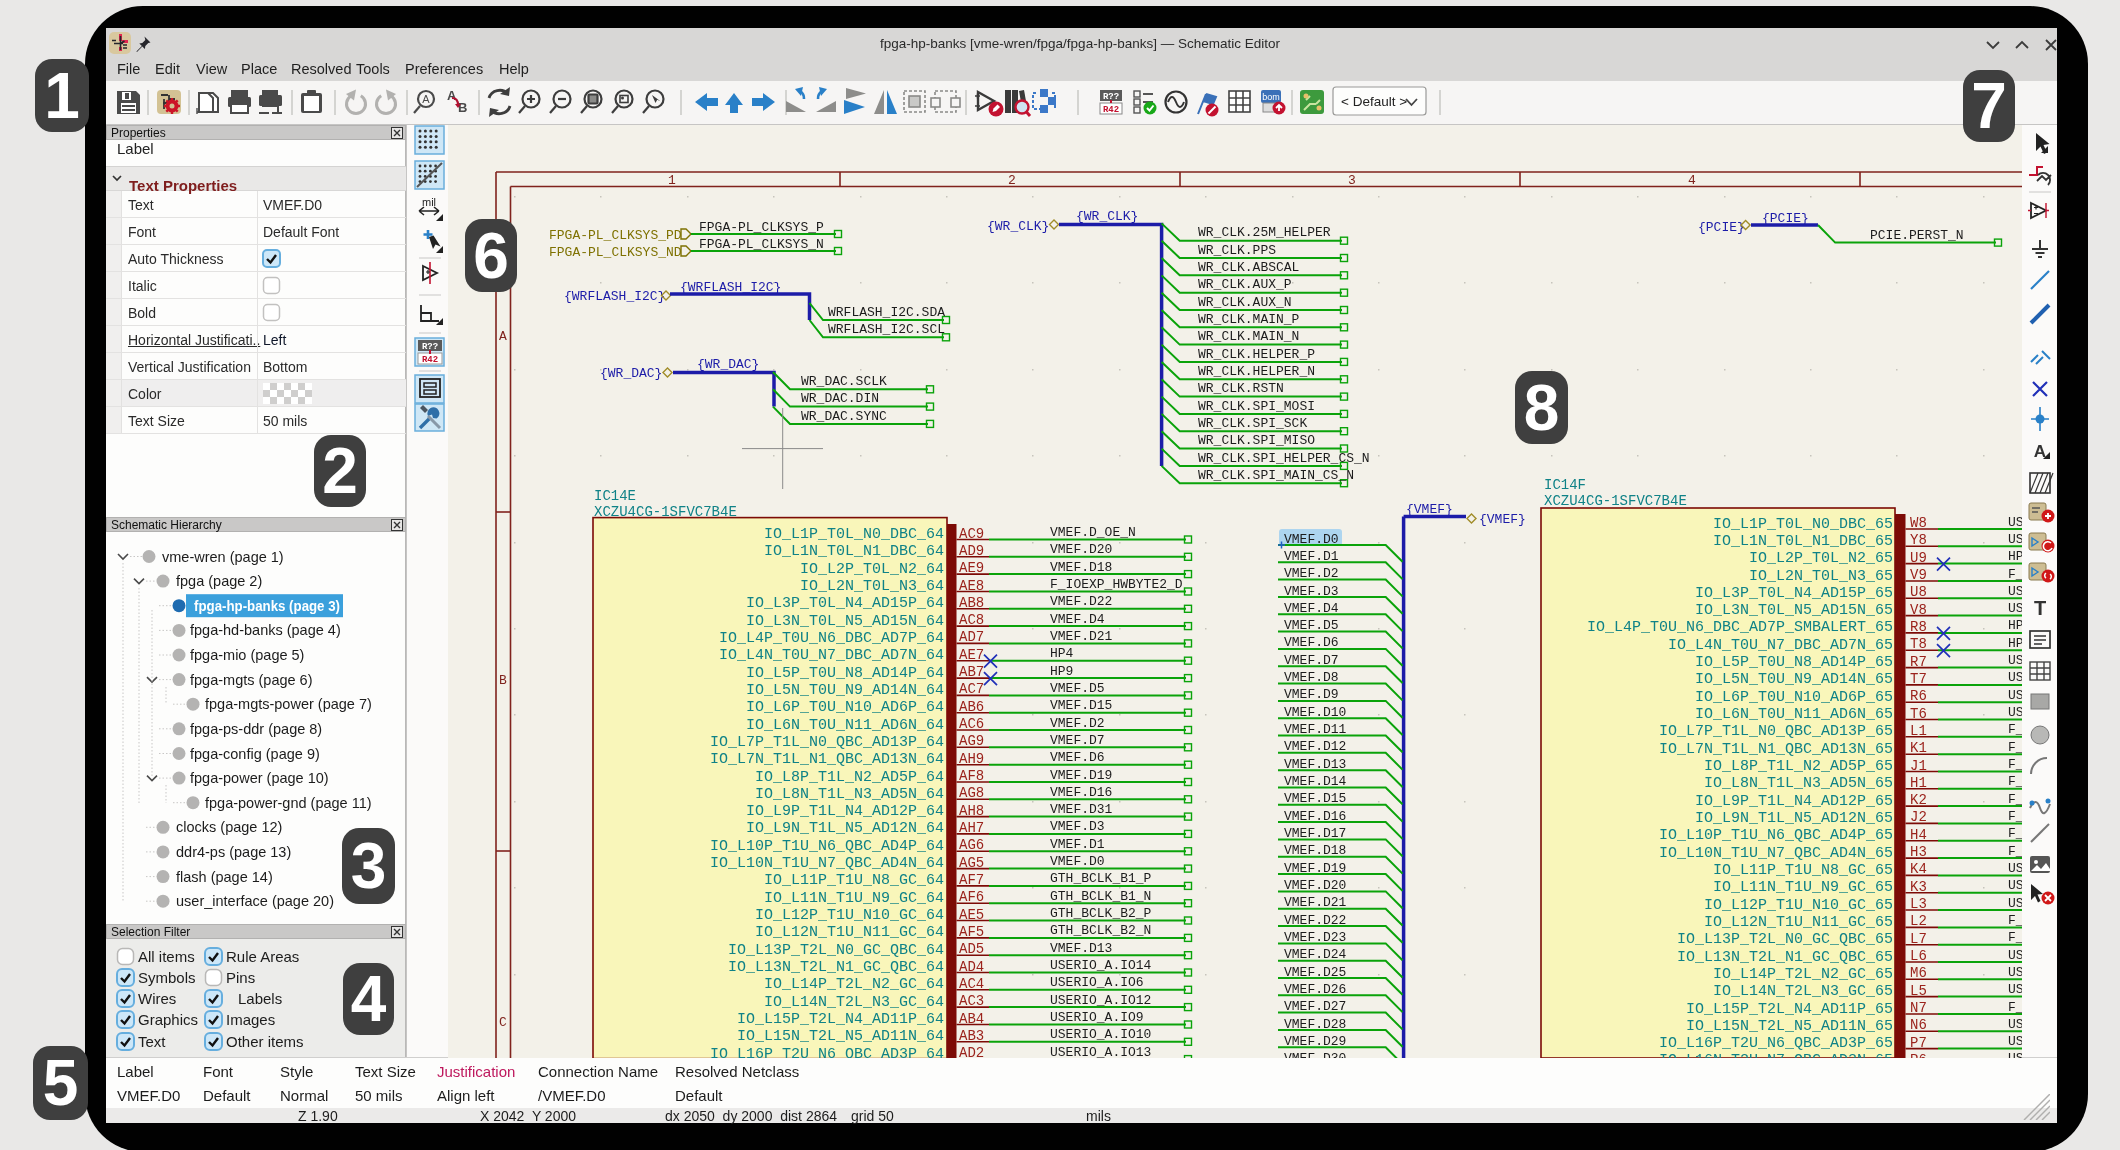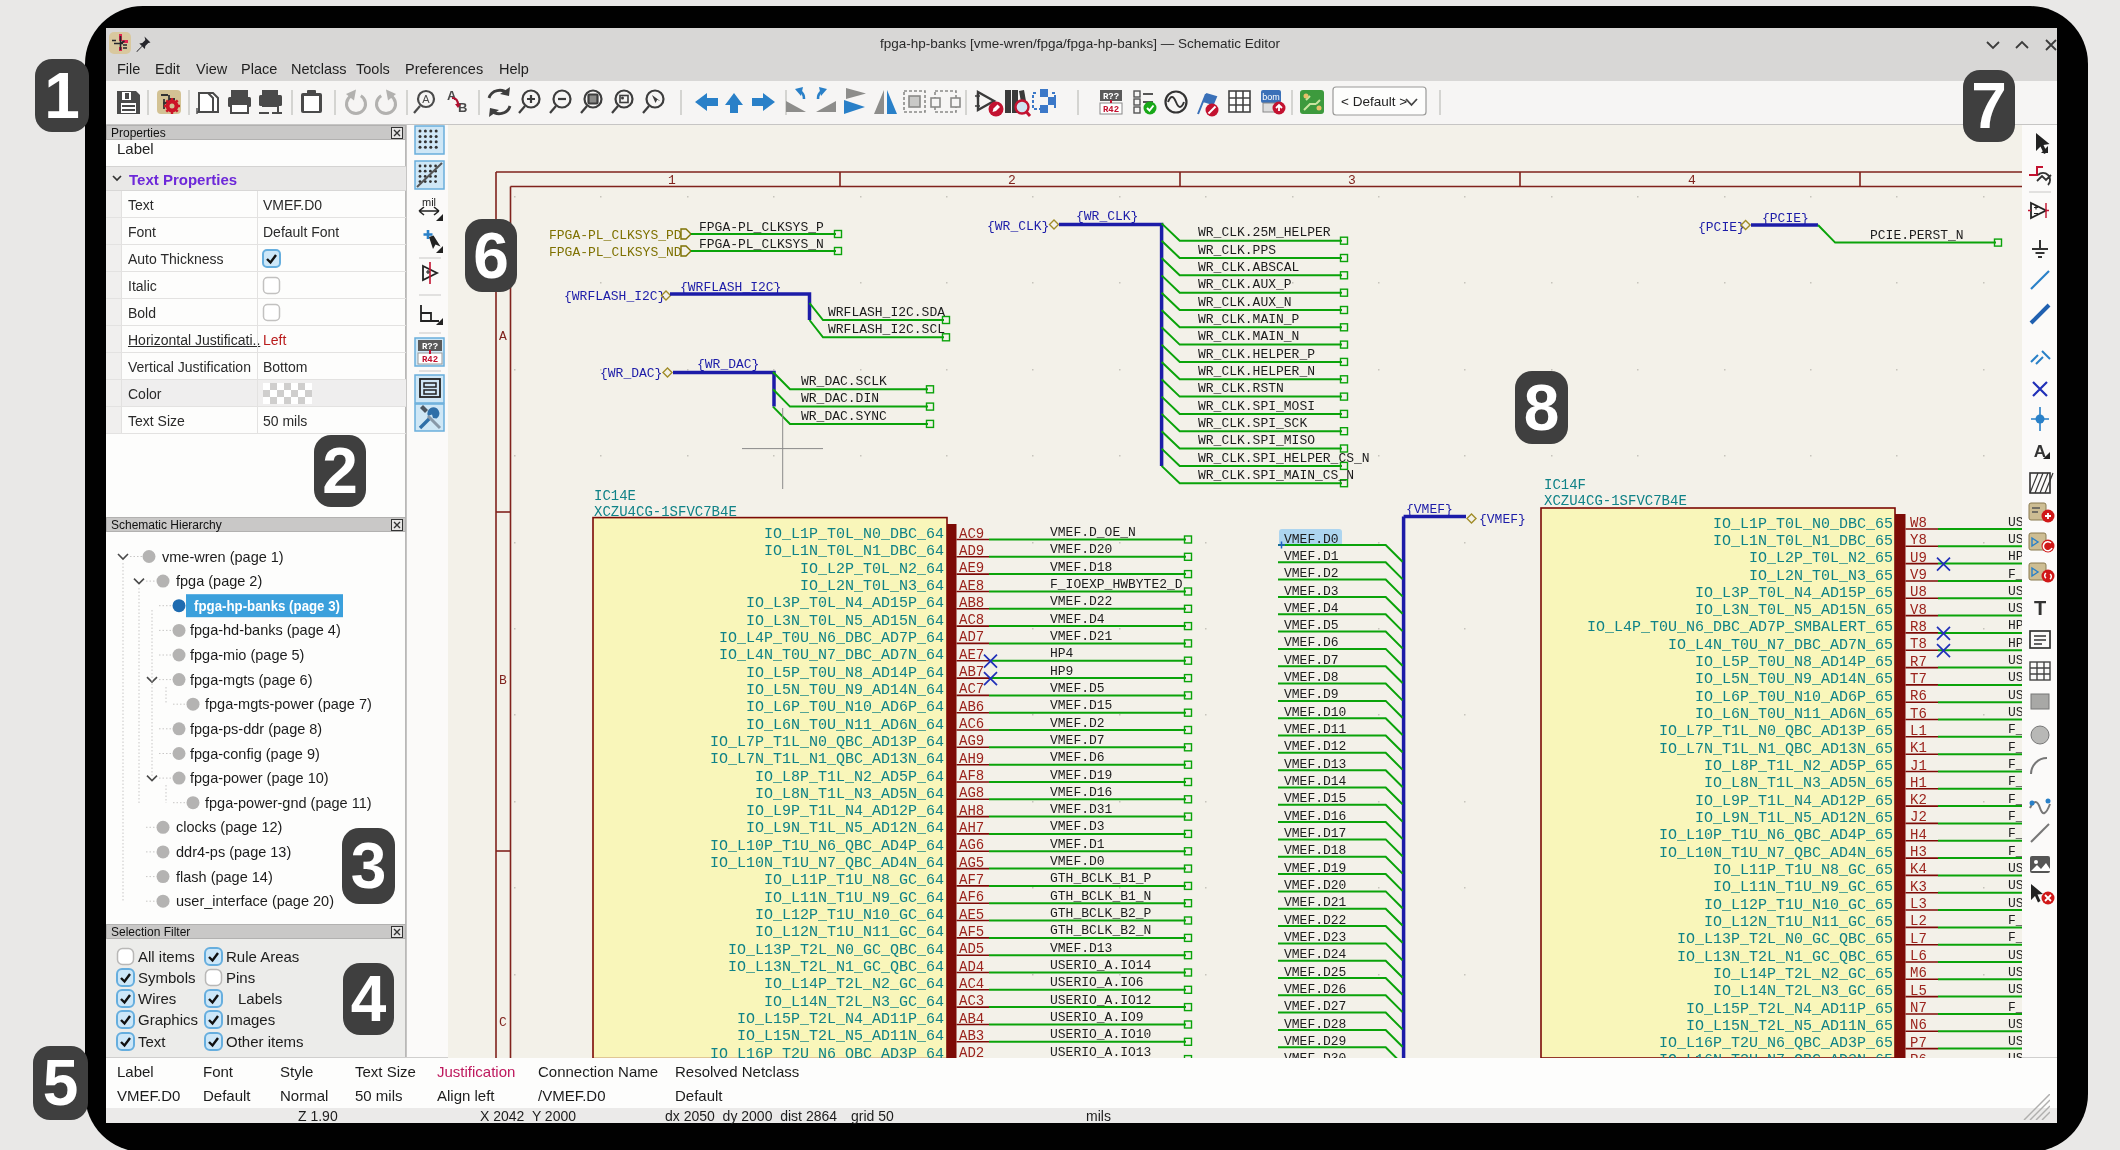--- a/index.html
+++ b/index.html
@@ -20,21 +20,21 @@
 <div style="position:absolute;left:600px;top:36px;width:960px;text-align:center;font:13.5px/16px 'Liberation Sans',sans-serif;color:#2a2a2a">fpga-hp-banks [vme-wren/fpga/fpga-hp-banks] — Schematic Editor</div>
 <svg style="position:absolute;left:1984px;top:36px" width="76" height="18" viewBox="0 0 76 18">
 <path d="M3 6 l6 6 6 -6" stroke="#3c3c3c" stroke-width="1.8" fill="none"></path>
 <path d="M32 12 l6 -6 6 6" stroke="#3c3c3c" stroke-width="1.8" fill="none"></path>
 <path d="M62 4 l10 10 M72 4 l-10 10" stroke="#3c3c3c" stroke-width="1.8" fill="none"></path>
 </svg>
 <div style="position:absolute;left:117px;top:62px;font:normal 14.5px/14.5px 'Liberation Sans', sans-serif;color:#1f1f1f;white-space:pre;">File</div>
 <div style="position:absolute;left:155px;top:62px;font:normal 14.5px/14.5px 'Liberation Sans', sans-serif;color:#1f1f1f;white-space:pre;">Edit</div>
 <div style="position:absolute;left:196px;top:62px;font:normal 14.5px/14.5px 'Liberation Sans', sans-serif;color:#1f1f1f;white-space:pre;">View</div>
 <div style="position:absolute;left:241px;top:62px;font:normal 14.5px/14.5px 'Liberation Sans', sans-serif;color:#1f1f1f;white-space:pre;">Place</div>
-<div style="position:absolute;left:291px;top:62px;font:normal 14.5px/14.5px 'Liberation Sans', sans-serif;color:#1f1f1f;white-space:pre;">Netclass</div>
+<div style="position:absolute;left:291px;top:62px;font:normal 14.5px/14.5px 'Liberation Sans', sans-serif;color:#1f1f1f;white-space:pre;">Resolved</div>
 <div style="position:absolute;left:356px;top:62px;font:normal 14.5px/14.5px 'Liberation Sans', sans-serif;color:#1f1f1f;white-space:pre;">Tools</div>
 <div style="position:absolute;left:405px;top:62px;font:normal 14.5px/14.5px 'Liberation Sans', sans-serif;color:#1f1f1f;white-space:pre;">Preferences</div>
 <div style="position:absolute;left:499px;top:62px;font:normal 14.5px/14.5px 'Liberation Sans', sans-serif;color:#1f1f1f;white-space:pre;">Help</div>
 <svg style="position:absolute;left:106px;top:28px" width="1951" height="97" viewBox="106 28 1951 97">
     <g fill="#4a4a4a">
       <path d="M117 91 h19 l4 4 v19 h-23 z"></path>
       <rect x="121" y="103" width="15" height="10" fill="#fff"></rect>
       <rect x="122" y="105" width="13" height="2" fill="#4a4a4a"></rect>
       <rect x="122" y="109" width="13" height="2" fill="#4a4a4a"></rect>
       <rect x="122" y="92" width="9" height="8" fill="#fff"></rect>
@@ -228,21 +228,21 @@
 <svg style="position:absolute;left:391px;top:127px" width="12" height="12" viewBox="0 0 12 12">
     <rect x="0.5" y="0.5" width="11" height="11" fill="#e6e5e4" stroke="#333" stroke-width="1"></rect>
     <path d="M3 3 l6 6 M9 3 l-6 6" stroke="#333" stroke-width="1.4"></path>
   </svg>
 <div style="position:absolute;left:117px;top:141px;font:normal 15px/15px 'Liberation Sans', sans-serif;color:#222;white-space:pre;">Label</div>
 <div style="position:absolute;left:106px;top:166px;width:300px;height:1px;background:#d4d3d2;"></div>
 <div style="position:absolute;left:106px;top:167px;width:300px;height:24px;background:#e9e8e7;border-bottom:1px solid #d8d7d6;"></div>
 <svg style="position:absolute;left:111px;top:172px" width="12" height="12" viewBox="0 0 12 12">
     <path d="M2 4 l4 4 4 -4" stroke="#333" stroke-width="1.7" fill="none"></path>
   </svg>
-<div style="position:absolute;left:129px;top:172px;font:bold 15px/15px 'Liberation Sans', sans-serif;color:#6d28d9;white-space:pre;">Text Properties</div>
+<div style="position:absolute;left:129px;top:178px;font:bold 15px/15px 'Liberation Sans', sans-serif;color:#7f1d1d;white-space:pre;">Text Properties</div>
 <div style="position:absolute;left:106px;top:191px;width:16px;height:243px;background:#f0efee;border-right:1px solid #e2e1e0;"></div>
 <div style="position:absolute;left:106px;top:217px;width:300px;height:1px;background:#e3e2e1;"></div>
 <div style="position:absolute;left:128px;top:198px;font:normal 14px/14px 'Liberation Sans', sans-serif;color:#2a2a2a;white-space:pre;">Text</div>
 <div style="position:absolute;left:263px;top:198px;font:normal 14px/14px 'Liberation Sans', sans-serif;color:#2a2a2a;white-space:pre;">VMEF.D0</div>
 <div style="position:absolute;left:106px;top:244px;width:300px;height:1px;background:#e3e2e1;"></div>
 <div style="position:absolute;left:128px;top:225px;font:normal 14px/14px 'Liberation Sans', sans-serif;color:#2a2a2a;white-space:pre;">Font</div>
 <div style="position:absolute;left:263px;top:225px;font:normal 14px/14px 'Liberation Sans', sans-serif;color:#2a2a2a;white-space:pre;">Default Font</div>
 <div style="position:absolute;left:106px;top:271px;width:300px;height:1px;background:#e3e2e1;"></div>
 <div style="position:absolute;left:128px;top:252px;font:normal 14px/14px 'Liberation Sans', sans-serif;color:#2a2a2a;white-space:pre;">Auto Thickness</div>
 <svg style="position:absolute;left:262px;top:249px" width="19" height="19" viewBox="0 0 19 19">
@@ -254,21 +254,21 @@
 <svg style="position:absolute;left:262px;top:276px" width="19" height="19" viewBox="0 0 19 19">
     <rect x="1.5" y="1.5" width="16" height="16" rx="4" fill="#fff" stroke="#c2c1c0" stroke-width="1.5"></rect>
   </svg>
 <div style="position:absolute;left:106px;top:325px;width:300px;height:1px;background:#e3e2e1;"></div>
 <div style="position:absolute;left:128px;top:306px;font:normal 14px/14px 'Liberation Sans', sans-serif;color:#2a2a2a;white-space:pre;">Bold</div>
 <svg style="position:absolute;left:262px;top:303px" width="19" height="19" viewBox="0 0 19 19">
     <rect x="1.5" y="1.5" width="16" height="16" rx="4" fill="#fff" stroke="#c2c1c0" stroke-width="1.5"></rect>
   </svg>
 <div style="position:absolute;left:106px;top:352px;width:300px;height:1px;background:#e3e2e1;"></div>
 <div style="position:absolute;left:128px;top:333px;font:normal 14px/14px 'Liberation Sans', sans-serif;color:#2a2a2a;white-space:pre;text-decoration:underline;">Horizontal Justificati..</div>
-<div style="position:absolute;left:263px;top:333px;font:normal 14px/14px 'Liberation Sans', sans-serif;color:#b91c1c;white-space:pre;">Left</div>
+<div style="position:absolute;left:263px;top:333px;font:normal 14px/14px 'Liberation Sans', sans-serif;color:#0f172a;white-space:pre;">Left</div>
 <div style="position:absolute;left:106px;top:379px;width:300px;height:1px;background:#e3e2e1;"></div>
 <div style="position:absolute;left:128px;top:360px;font:normal 14px/14px 'Liberation Sans', sans-serif;color:#2a2a2a;white-space:pre;">Vertical Justification</div>
 <div style="position:absolute;left:263px;top:360px;font:normal 14px/14px 'Liberation Sans', sans-serif;color:#2a2a2a;white-space:pre;">Bottom</div>
 <div style="position:absolute;left:122px;top:380px;width:284px;height:27px;background:#efeeee;"></div>
 <div style="position:absolute;left:106px;top:406px;width:300px;height:1px;background:#e3e2e1;"></div>
 <div style="position:absolute;left:128px;top:387px;font:normal 14px/14px 'Liberation Sans', sans-serif;color:#2a2a2a;white-space:pre;">Color</div>
 <svg style="position:absolute;left:263px;top:383px" width="49" height="21" viewBox="0 0 49 21">
     <rect x="0" y="0" width="7" height="7" fill="#fff"></rect>
     <rect x="0" y="7" width="7" height="7" fill="#cfcecd"></rect>
     <rect x="0" y="14" width="7" height="7" fill="#fff"></rect>

